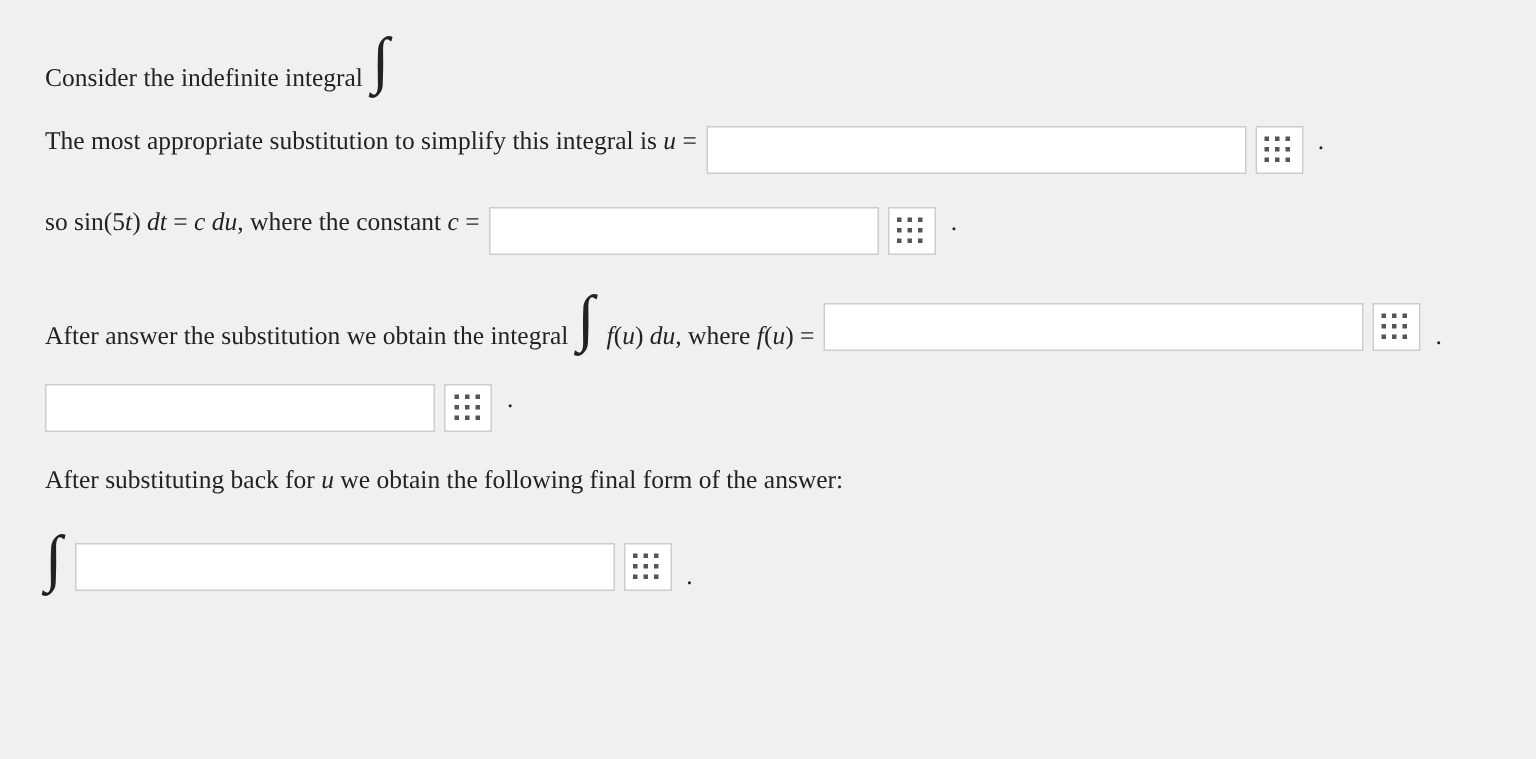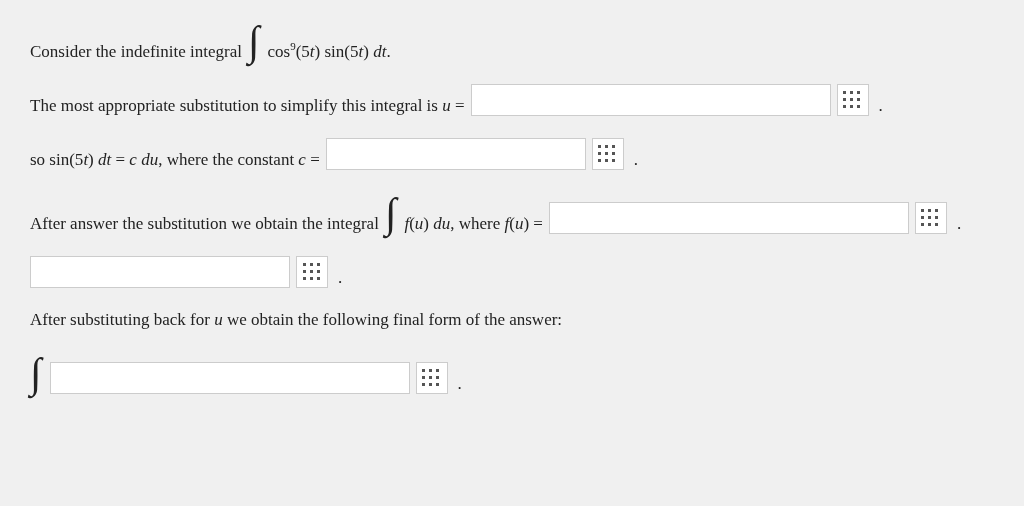--- a/index.html
+++ b/index.html
@@ -14,21 +14,21 @@
       min-height: 506px;
     }
 
     .problem-container {
       background: #f0f0f0;
       max-width: 1000px;
     }
 
     .row {
       display: flex;
-      align-items: flex-end;
+      align-items: flex-start;
       margin-bottom: 22px;
       flex-wrap: wrap;
       gap: 6px;
     }
 
     .row:first-child {
       margin-bottom: 22px;
     }
 
     .text-label {
@@ -127,21 +127,20 @@
     }
   </style>
 </head>
 <body>
 
 <div class="problem-container">
 
   <div class="row-integral">
     <span class="text-label">Consider the indefinite integral</span>
     <span class="integral-symbol">∫</span>
-    <span class="text-label">cos<sup>9</sup>(5<i>t</i>) sin(5<i>t</i>) <i>dt</i>.</span>
   </div>
 
   <div class="row">
     <span class="text-label">The most appropriate substitution to simplify this integral is <i>u</i> =</span>
     <div class="input-box input-wide">
       <input type="text" style="">
     </div>
     <div class="grid-icon">
       <div class="grid-dots">
         <span></span>

